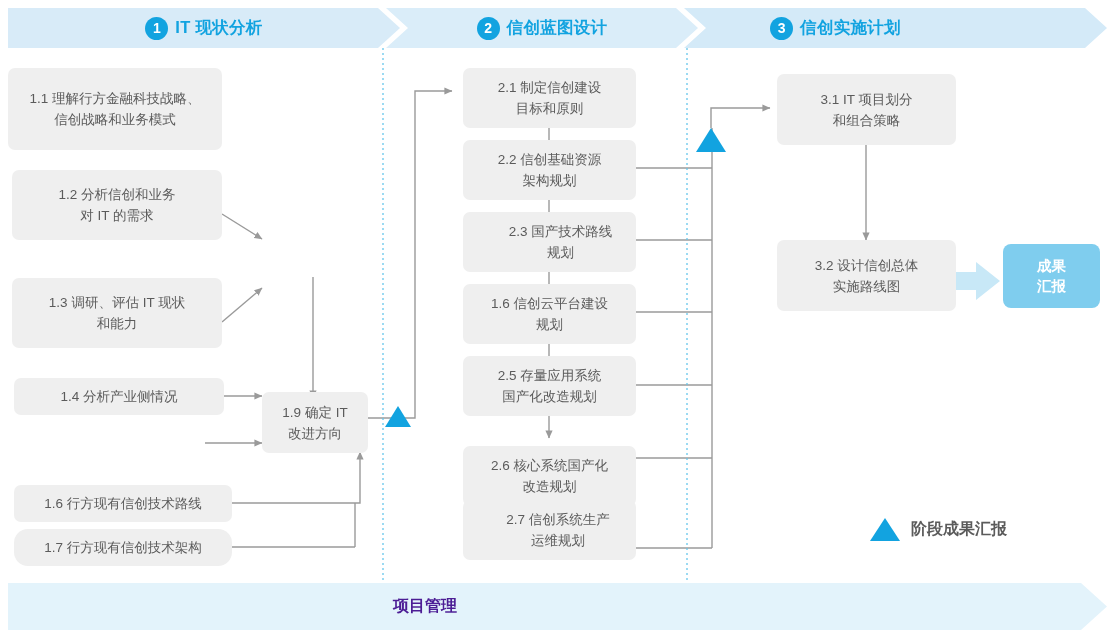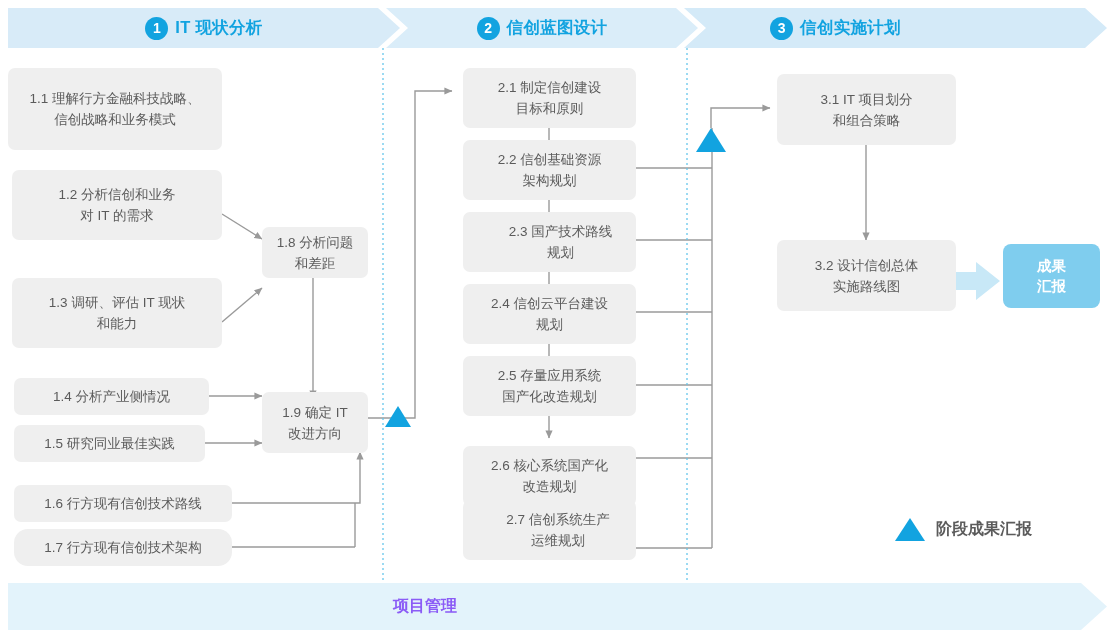--- a/index.html
+++ b/index.html
@@ -125,21 +125,21 @@
   }
   .bottom-band .chev{
     position:absolute;inset:0;
     background:#e3f3fb;
     clip-path:polygon(0 0, calc(100% - 26px) 0, 100% 50%, calc(100% - 26px) 100%, 0 100%);
   }
   .bottom-label{
     position:absolute;
     top:0;height:47px;
     display:flex;align-items:center;
-    color:#8b5cf6;
+    color:#4c1d95;
     font-size:16px;
     font-weight:bold;
     white-space:nowrap;
   }
   
   #wires{
     position:absolute;
     left:0;top:0;
     width:1115px;height:638px;
     pointer-events:none;
@@ -238,55 +238,52 @@
       <div class="phase-title">信创实施计划</div>
     </div>
   </div>
 
   <div class="node" style="left:8px;top:68px;width:214px;height:82px;">1.1 理解行方金融科技战略、
 信创战略和业务模式</div>
   <div class="node" style="left:12px;top:170px;width:210px;height:70px;">1.2 分析信创和业务
 对 IT 的需求</div>
   <div class="node" style="left:12px;top:278px;width:210px;height:70px;">1.3 调研、评估 IT 现状
 和能力</div>
-  <div class="node" style="left:14px;top:378px;width:195px;height:37px;">1.4 分析产业侧情况</div>
-  <div class="node" style="left:14px;top:425px;width:191px;height:37px;">1.5 研究同业最佳实践</div>
+  <div class="node" style="left:14px;top:378px;width:210px;height:37px;">1.4 分析产业侧情况</div>
   <div class="node" style="left:14px;top:485px;width:218px;height:37px;">1.6 行方现有信创技术路线</div>
   <div class="node" style="left:14px;top:529px;width:218px;height:37px;border-radius:14px;">1.7 行方现有信创技术架构</div>
-  <div class="node" style="left:262px;top:227px;width:106px;height:51px;">1.8 分析问题
-和差距</div>
   <div class="node" style="left:262px;top:392px;width:106px;height:61px;">1.9 确定 IT
 改进方向</div>
 
   <div class="node" style="left:463px;top:68px;width:173px;height:60px;">2.1 制定信创建设
 目标和原则</div>
   <div class="node" style="left:463px;top:140px;width:173px;height:60px;">2.2 信创基础资源
 架构规划</div>
   <div class="node" style="left:463px;top:212px;width:173px;height:60px;padding-left:28px;">2.3 国产技术路线
 规划</div>
-  <div class="node" style="left:463px;top:284px;width:173px;height:60px;">2.4 信创云平台建设
+  <div class="node" style="left:463px;top:284px;width:173px;height:60px;">1.6 信创云平台建设
 规划</div>
   <div class="node" style="left:463px;top:356px;width:173px;height:60px;">2.5 存量应用系统
 国产化改造规划</div>
   <div class="node" style="left:463px;top:428px;width:173px;height:60px;margin-top:18px;">2.6 核心系统国产化
 改造规划</div>
   <div class="node" style="left:463px;top:500px;width:173px;height:60px;padding-left:23px;">2.7 信创系统生产
 运维规划</div>
 
   <div class="node" style="left:777px;top:74px;width:179px;height:71px;">3.1 IT 项目划分
 和组合策略</div>
   <div class="node" style="left:777px;top:240px;width:179px;height:71px;">3.2 设计信创总体
 实施路线图</div>
   <div class="node deliverable" style="left:1003px;top:244px;width:97px;height:64px;">成果
 汇报</div>
 
   <div class="tri small" style="left:385px;top:406px;"></div>
   <div class="tri" style="left:696px;top:128px;"></div>
 
-  <div class="legend" style="left:895px;top:518px;">
+  <div class="legend" style="left:870px;top:518px;">
     <div class="legend-tri"></div>
     <div class="legend-label">阶段成果汇报</div>
   </div>
 
   <div class="bottom-band">
     <div class="chev"></div>
   </div>
   <div class="bottom-label" style="left:393px;top:583px;">项目管理</div>
 
 </div>

